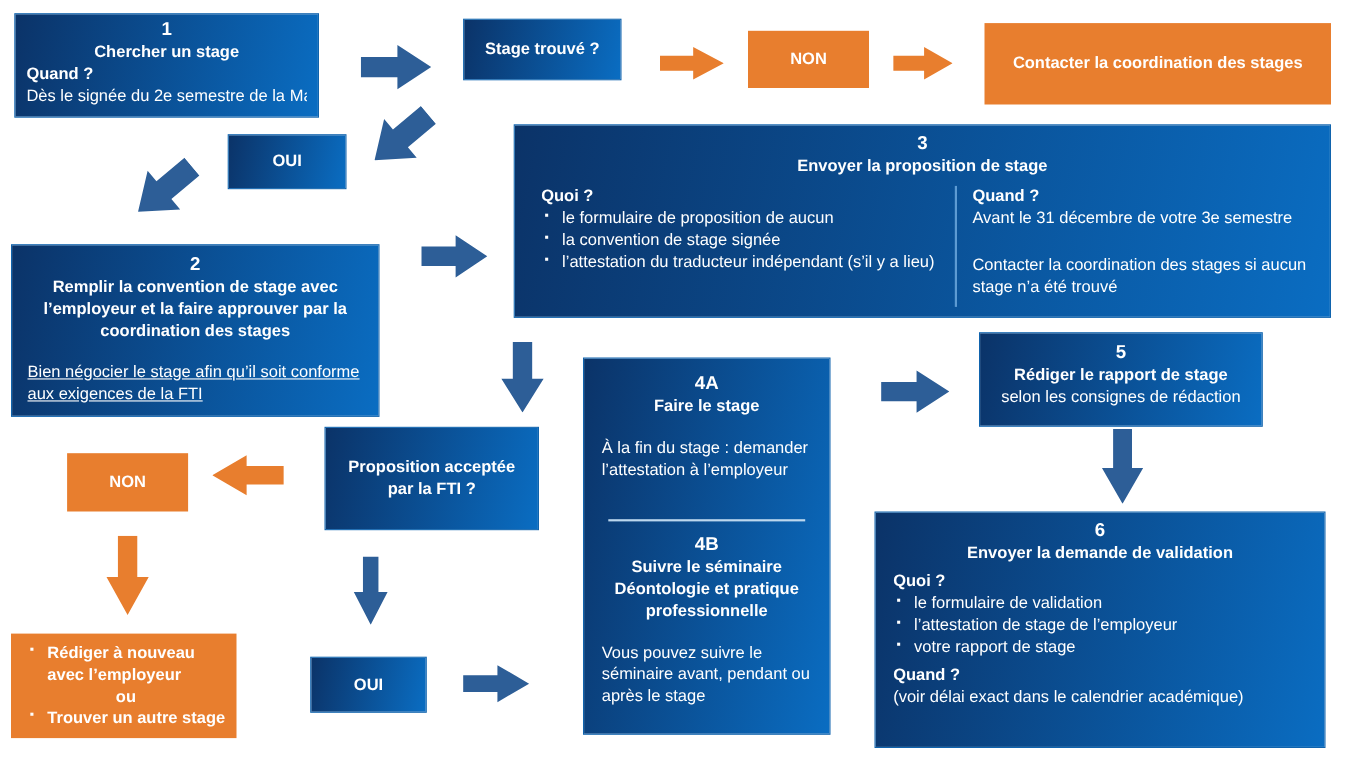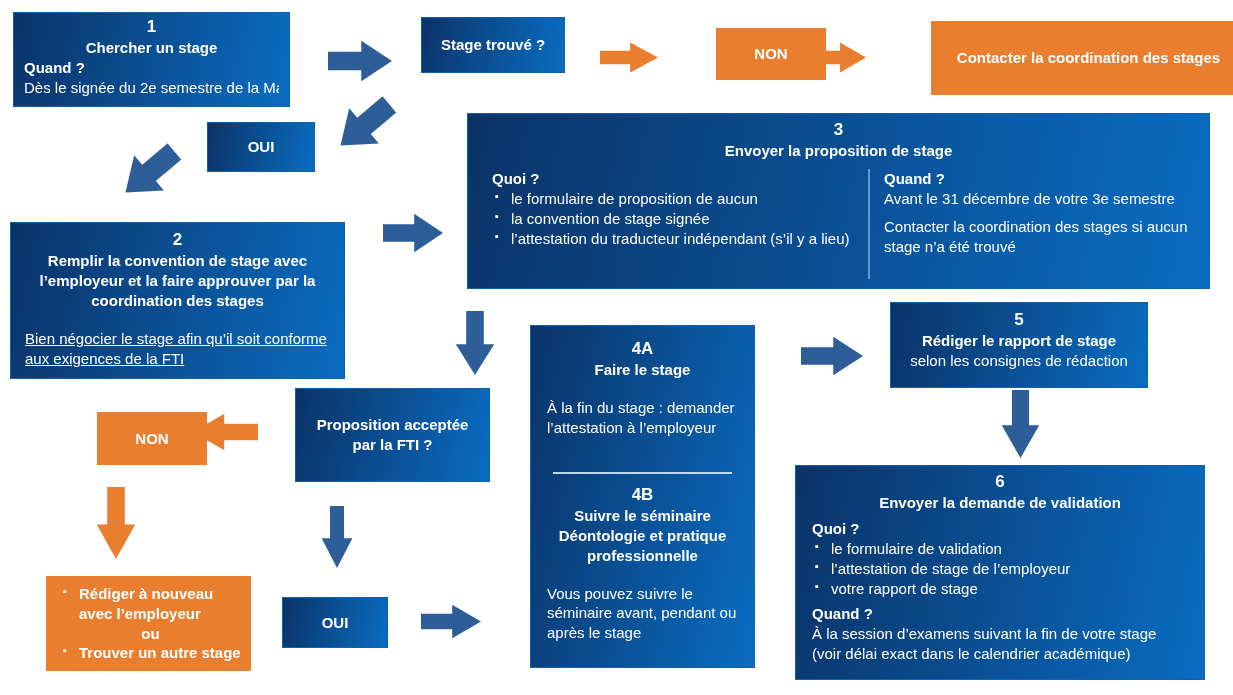--- a/index.html
+++ b/index.html
@@ -7,21 +7,21 @@
     --blue-light:#0A6DC2;
     --arrow-blue:#2D5E97;
     --orange:#E87E2E;
     --divider:#5D9BD3;
   }
   *{margin:0;padding:0;box-sizing:border-box;}
   body{background:#ffffff;font-family:"Liberation Sans",sans-serif;}
   #canvas{position:relative;width:1233px;height:695px;background:#ffffff;overflow:hidden;color:#fff;}
   .node{position:absolute;color:#fff;font-size:15px;line-height:1.32;}
   .node.blue{background:linear-gradient(102deg,var(--blue-dark) 0%,var(--blue-light) 100%);border:1px solid #0f63ad;}
-  .node.orange{background:var(--orange);margin-left:36px;}
+  .node.orange{background:var(--orange);}
   .center-flex{display:flex;align-items:center;justify-content:center;text-align:center;}
   .bold{font-weight:700;}
   .num{font-weight:700;font-size:17px;text-align:center;}
   .title-c{font-weight:700;text-align:center;}
   .bullet-item{position:relative;padding-left:19px;}
   .bullet-item::before{content:"▪";position:absolute;left:3px;top:0;font-size:11px;}
   .arrow{position:absolute;color:var(--arrow-blue);}
   .arrow.orange{color:var(--orange);}
   .arrow svg{display:block;width:100%;height:100%;}
   .arrow.sw svg{transform:rotate(140deg);}
@@ -104,21 +104,21 @@
     <div style="display:flex;height:110px;">
       <div class="vdivider" style="width:402px;padding:0 8px 0 24px;">
         <div class="bold">Quoi ?</div>
         <div class="bullet-item">le formulaire de proposition de aucun</div>
         <div class="bullet-item">la convention de stage signée</div>
         <div class="bullet-item">l’attestation du traducteur indépendant (s’il y a lieu)</div>
       </div>
       <div style="flex:1;padding:0 16px 0 14px;">
         <div class="bold">Quand ?</div>
         <div>Avant le 31 décembre de votre 3e semestre</div>
-        <div style="margin-top:8px;">Contacter la coordination des stages si aucun stage n’a été trouvé</div>
+        <div style="margin-top:22px;">Contacter la coordination des stages si aucun stage n’a été trouvé</div>
       </div>
     </div>
   </div>
 
   <div class="arrow" style="left:455px;top:311px;width:40px;height:64px;">
     <svg viewBox="0 0 100 100" preserveAspectRatio="none">
         <polygon points="28,0 28,52 2,52 50,100 98,52 72,52 72,0" fill="currentColor"></polygon>
       </svg>
   </div>
 
@@ -193,17 +193,16 @@
   </div>
 
   <div class="node blue" style="left:795px;top:465px;width:410px;height:215px;padding:5px 16px;">
     <div class="num">6</div>
     <div class="title-c" style="margin-bottom:6px;">Envoyer la demande de validation</div>
     <div class="bold">Quoi ?</div>
     <div class="bullet-item">le formulaire de validation</div>
     <div class="bullet-item">l’attestation de stage de  l’employeur</div>
     <div class="bullet-item">votre rapport de stage</div>
     <div class="bold" style="margin-top:6px;">Quand ?</div>
-    <div>À la session d’examens suivant la fin de votre stage</div>
     <div>(voir délai exact dans le calendrier académique)</div>
   </div>
 
 </div>
 
 </body></html>

